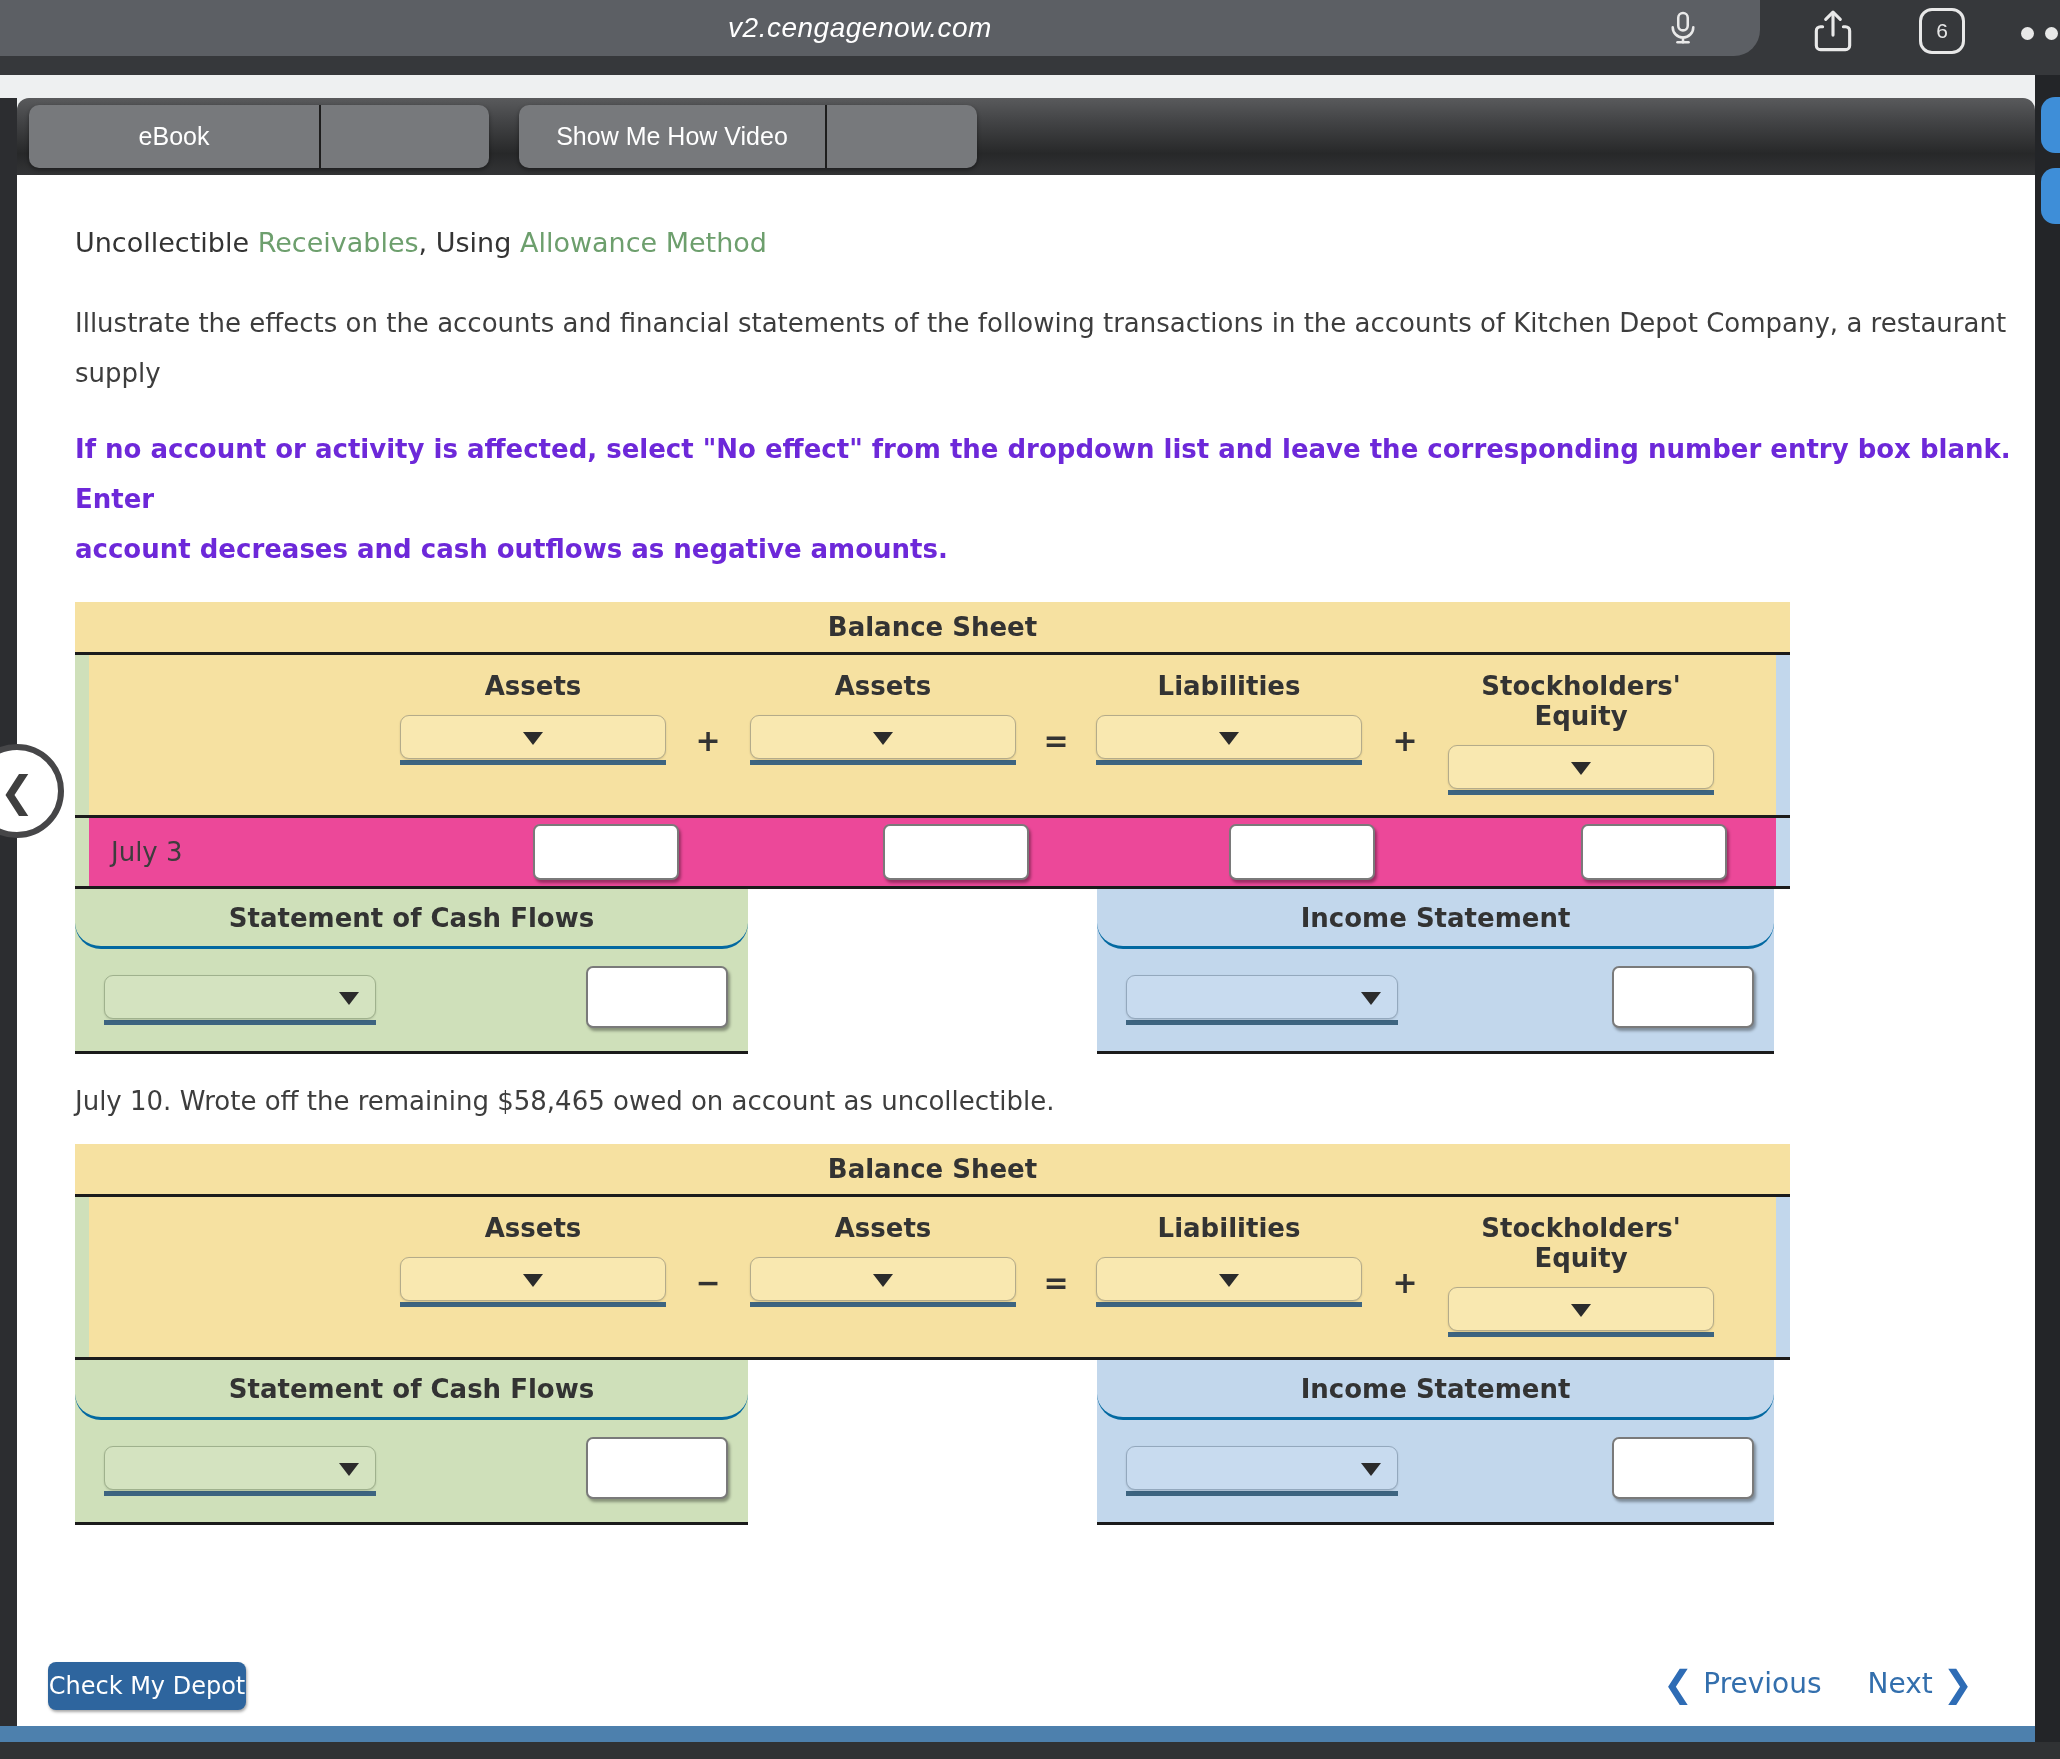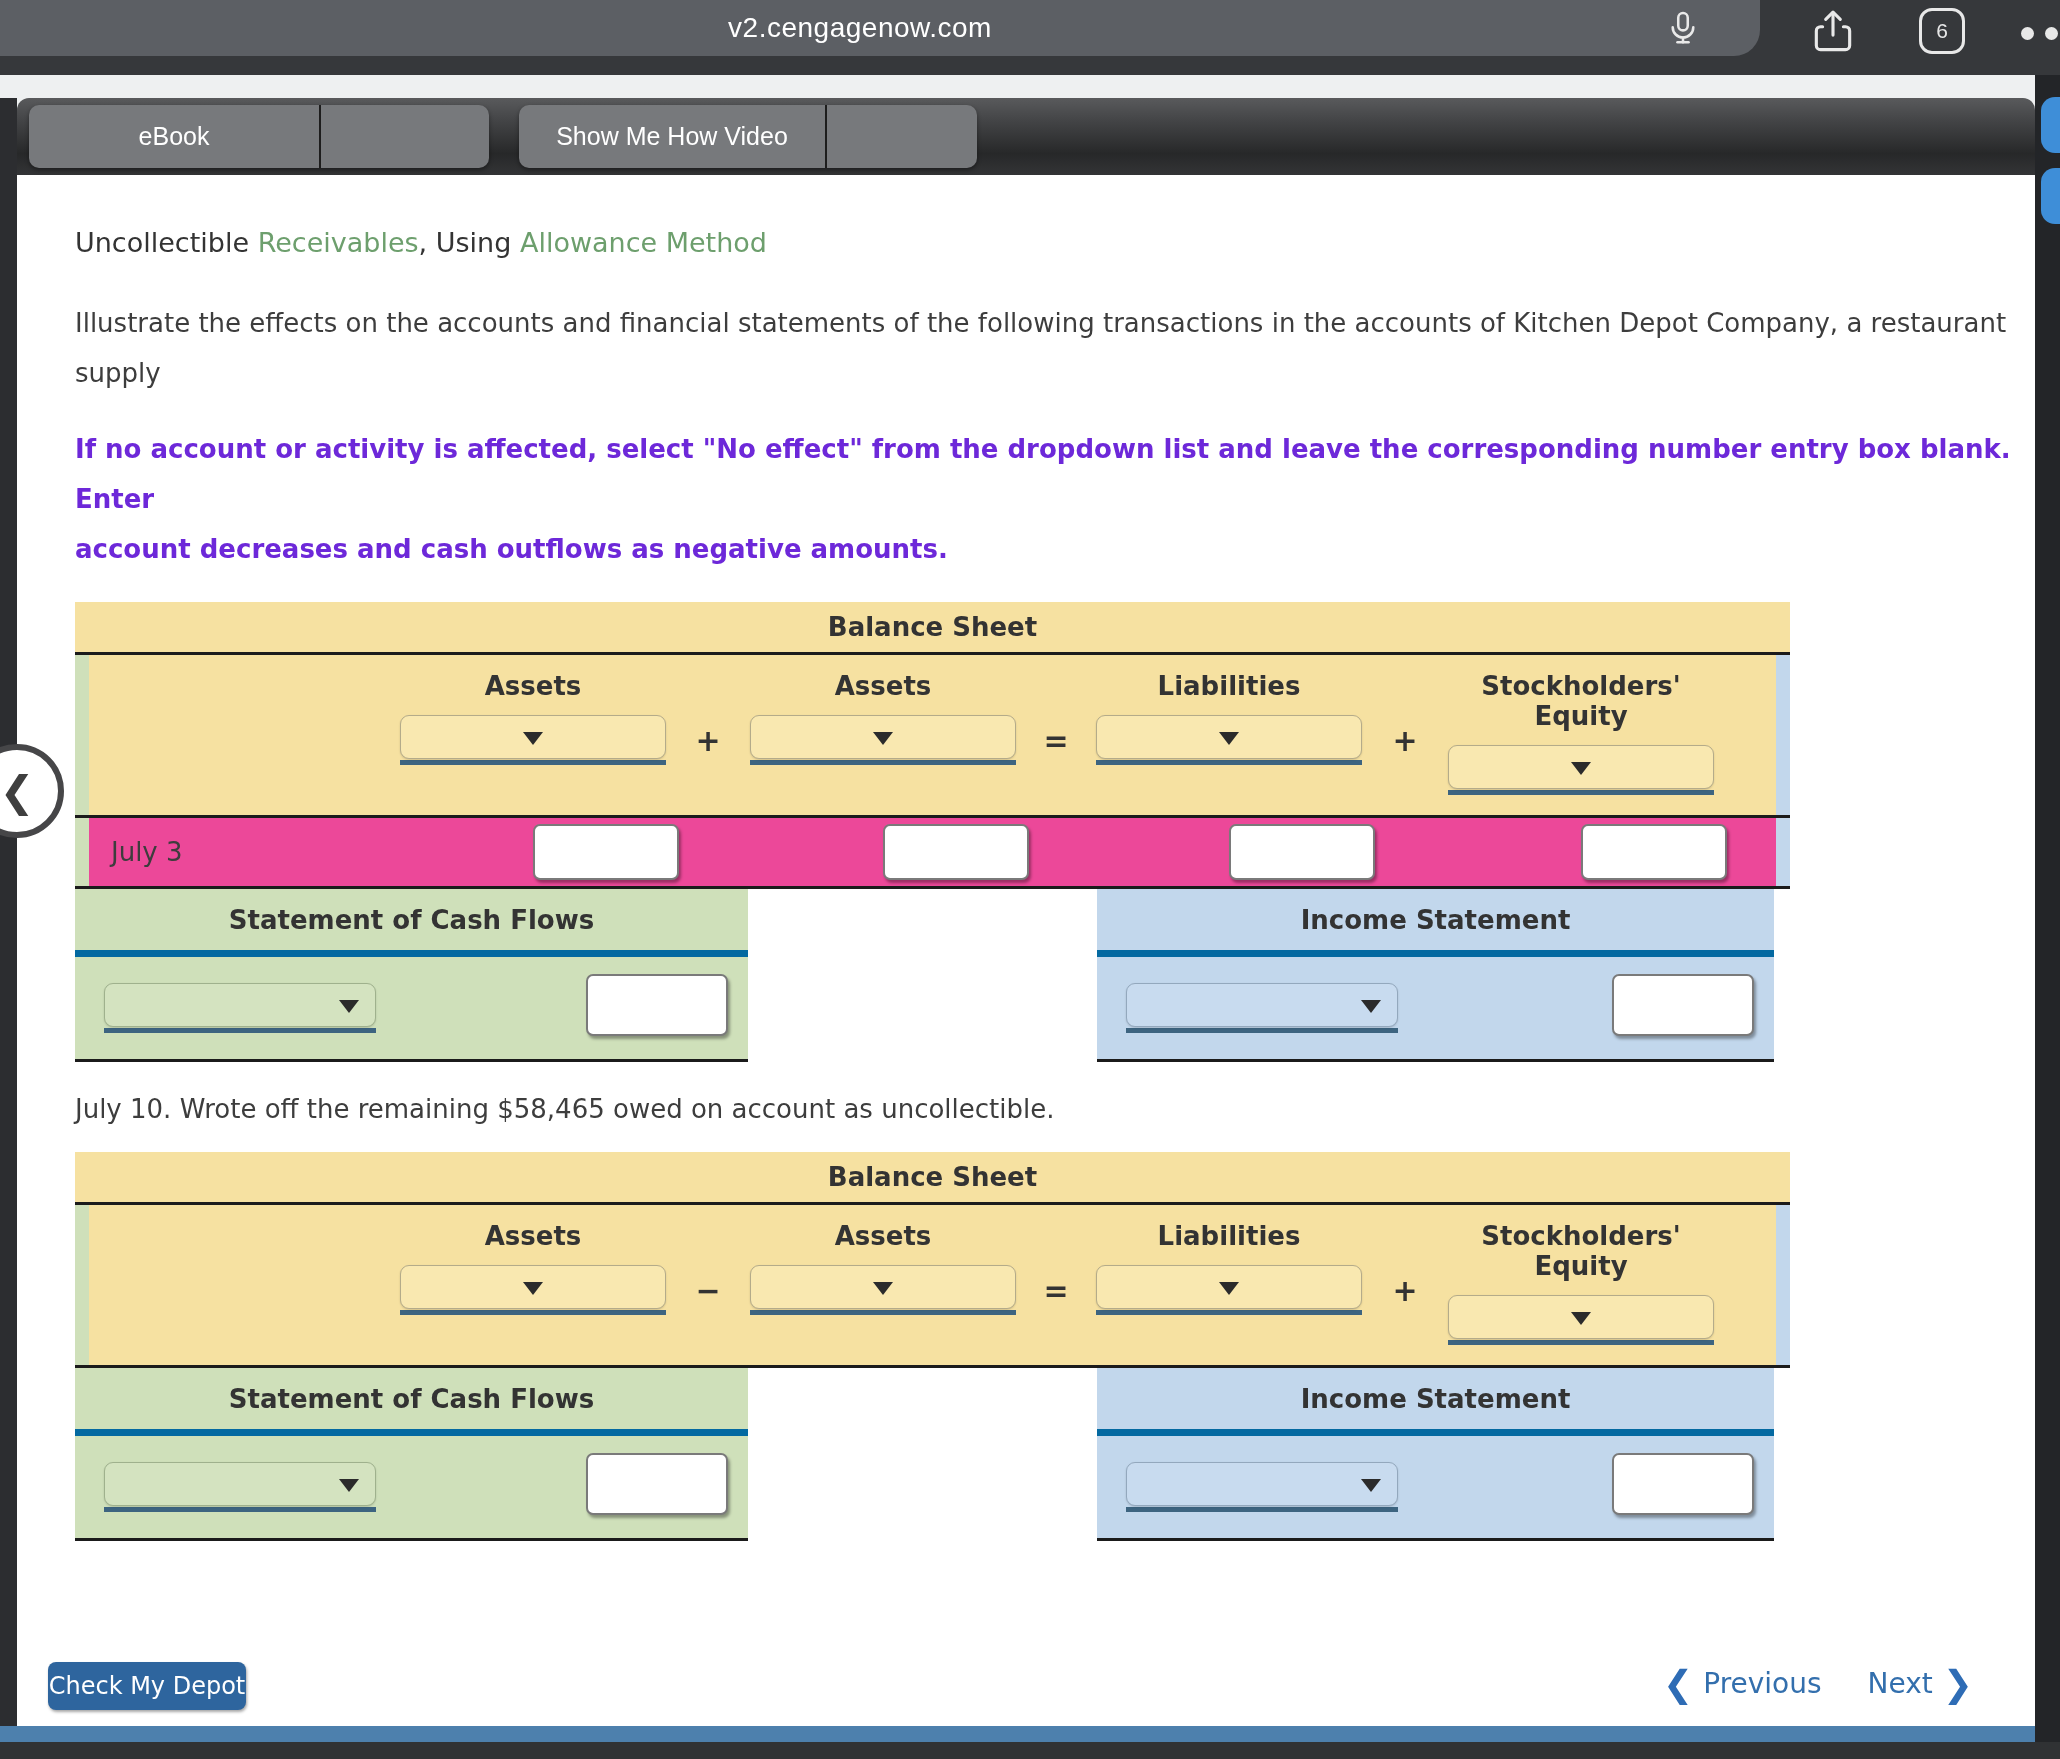--- a/index.html
+++ b/index.html
@@ -6,21 +6,21 @@
   html,body { background:#111; }
   .screen { position:relative; width:2060px; height:1759px; overflow:hidden;
             background:#eef0f1; font-family:"DejaVu Sans", sans-serif; }
 
   
   .topbar { position:absolute; left:0; top:0; width:2060px; height:75px; background:#36383b; z-index:10; }
   .url-pill { position:absolute; left:-40px; top:0; width:1800px; height:56px;
               background:#5c5f64; border-radius:0 0 26px 26px;
               display:flex; align-items:center; justify-content:center;
               font-family:"Liberation Sans", sans-serif; }
-  .url-text { color:#fff; font-size:28px; letter-spacing:.5px; }
+  .url-text { color:#fff; font-size:28px; letter-spacing:.5px;font-style:italic; }
   .mic { position:absolute; right:58px; top:9px; }
   .chrome-ic { position:absolute; top:8px; }
   .tabs-box { width:46px; height:46px; border:3px solid #e8e8e8; border-radius:13px;
               color:#e8e8e8; display:flex; align-items:center; justify-content:center;
               font-size:21px; font-family:"Liberation Sans", sans-serif; }
   .dot { position:absolute; top:27px; width:13px; height:13px; border-radius:50%; background:#e8e8e8; }
 
   
   .left-strip  { position:absolute; left:0;  top:98px;  width:17px; height:1646px; background:#2c2d30; z-index:5; }
   .right-strip { position:absolute; right:0; top:75px; width:25px; height:1684px; background:#232528; z-index:5; }
@@ -85,22 +85,22 @@
   .numbox { width:146px; height:56px; background:#fff; border:2px solid #7a7a7a; border-radius:7px;
             box-shadow:2px 3px 3px rgba(0,0,0,.35); justify-self:end; margin-right:4px;
             font-size:24px; padding:0 8px; color:#222; }
 
   
   .panels { display:flex; width:1715px; }
   .panel { border-bottom:3px solid #1b1b1b; }
   .panel.green { width:673px; background:#cfe0ba; }
   .panel.blue  { width:677px; background:#c2d7ec; margin-right:16px; }
   .gapcol { flex:1; background:#fff; }
-  .p-title { height:68px; display:flex; align-items:center; justify-content:center;
-             font-weight:bold; font-size:26px; color:#333; border-bottom:7px solid #0369a1; }
+  .p-title { height:60px; display:flex; align-items:center; justify-content:center;
+             font-weight:bold; font-size:26px; color:#333; border-bottom:3px solid #0369a1;border-radius:26px; }
   .p-body { height:102px; position:relative; }
   .p-dd { position:absolute; left:12px; top:26px; width:272px; }
   .p-num { position:absolute; right:20px; top:17px; justify-self:unset; margin:0; width:142px; height:62px; }
 
   
   .check-btn { position:absolute; left:31px; bottom:16px; width:198px; height:48px;
                background:#2e659e; color:#fff; font-size:24px; border:none; border-radius:8px;
                box-shadow:1px 2px 3px rgba(0,0,0,.35); font-family:"DejaVu Sans", sans-serif; cursor:pointer; }
   .pager { position:absolute; right:62px; bottom:22px; display:flex; align-items:center; gap:46px; }
   .pagelink { display:flex; align-items:center; gap:10px; color:#336fad; font-size:28px; cursor:pointer; }

